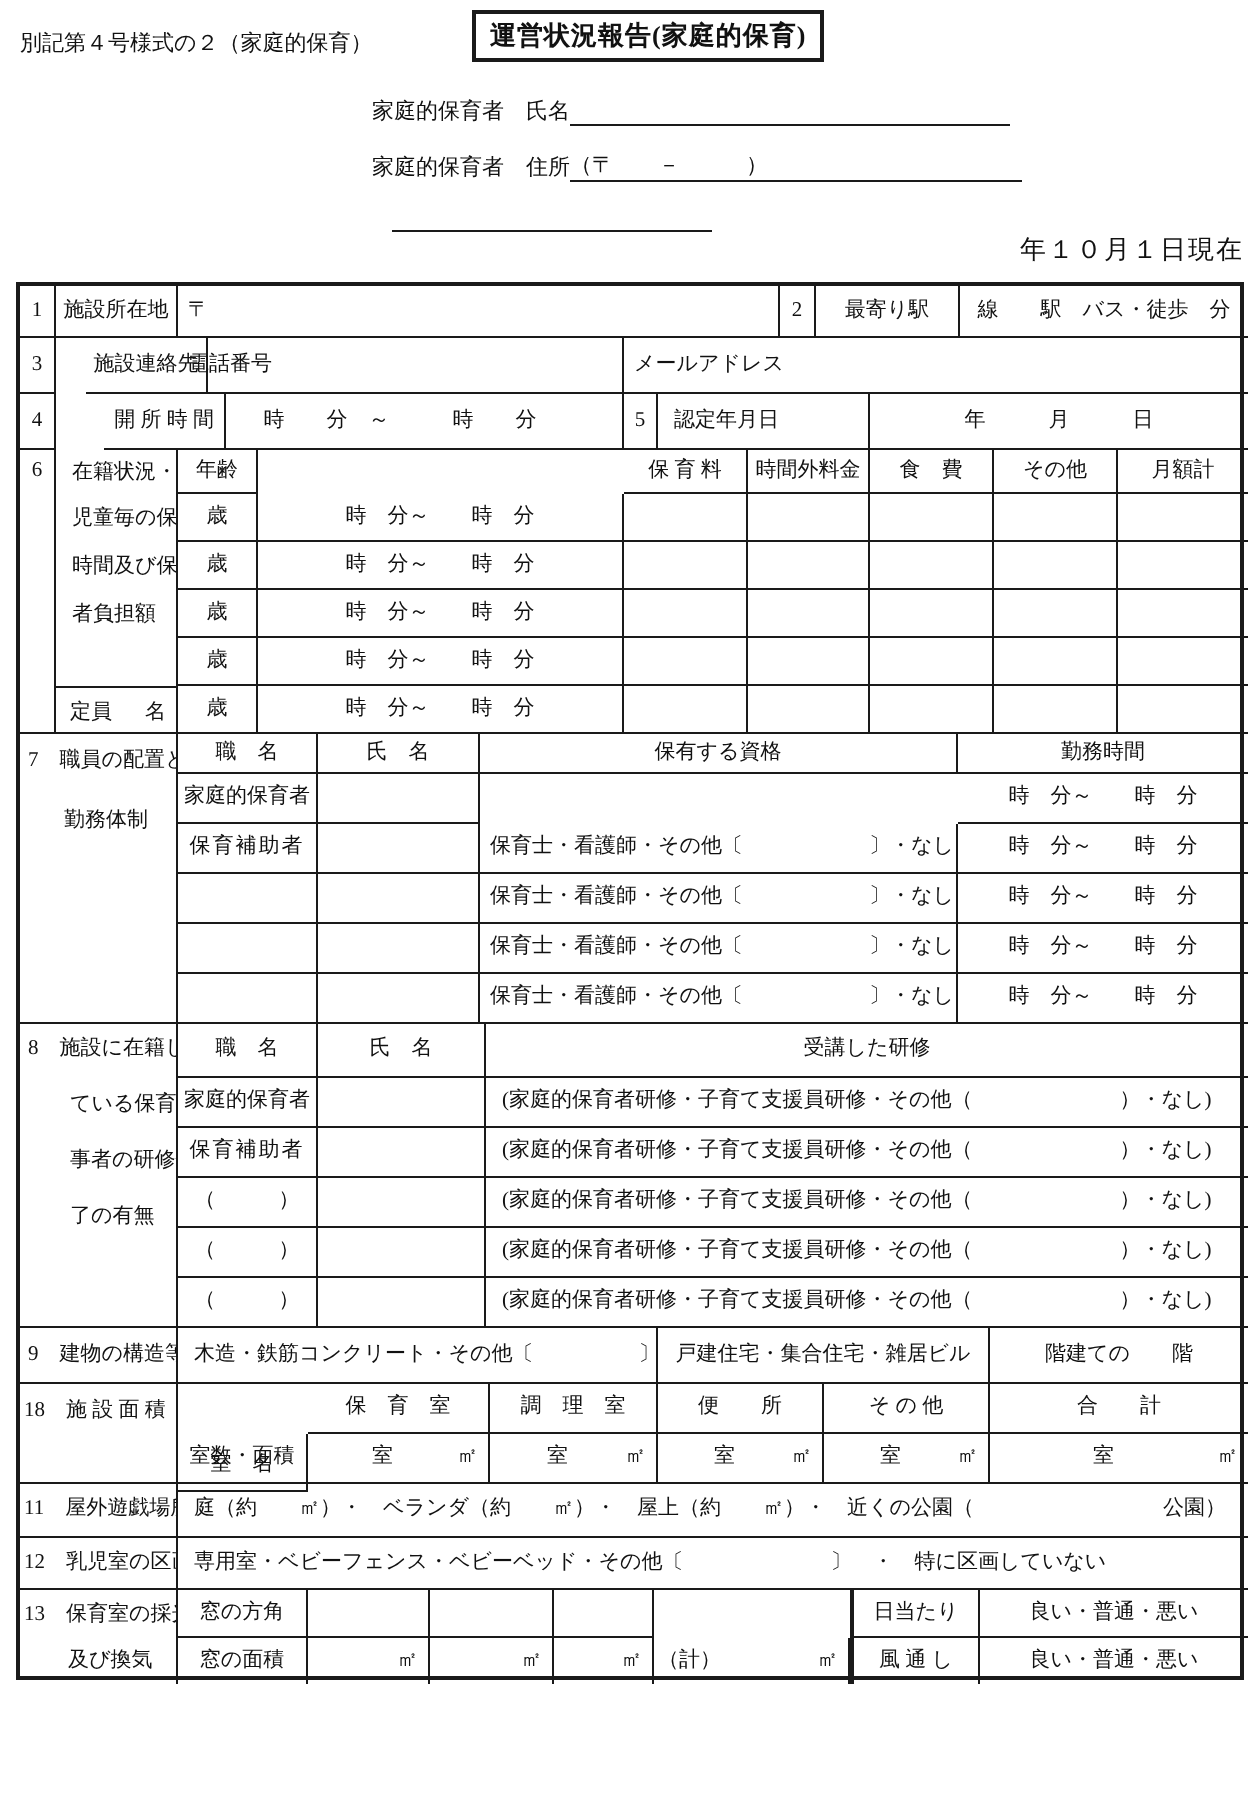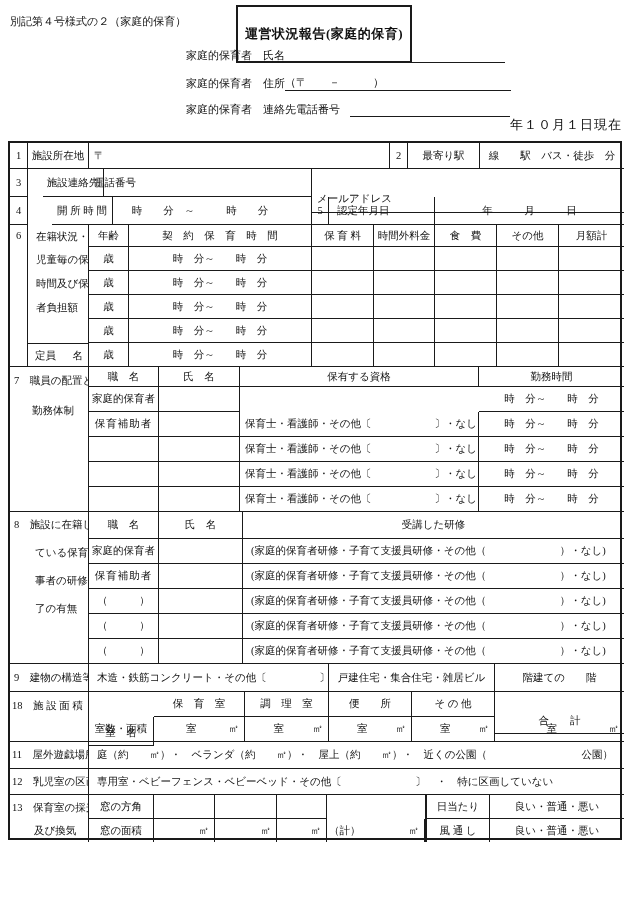--- a/index.html
+++ b/index.html
@@ -1,20 +1,20 @@
 <!DOCTYPE html>
 <html><head>
 <meta charset="utf-8">
 <style>
   html,body{margin:0;padding:0;background:#e8e8e8;}
   .page{position:relative;width:630px;height:903px;background:#ffffff;
         font-family:"Liberation Serif","DejaVu Serif",serif;color:#111;overflow:hidden;}
   .abs{position:absolute;white-space:pre;}
   .formcode{left:10px;top:14px;font-size:11px;}
-  .titlebox{left:236px;top:5px;border:2px solid #1a1a1a;padding:18px 7px;
+  .titlebox{left:236px;top:5px;border:2px solid #1a1a1a;padding:2px 7px;
             font-size:13px;font-weight:bold;letter-spacing:.5px;}
   .pline{font-size:11px;display:flex;align-items:flex-end;}
   .uline{display:inline-block;border-bottom:1px solid #1a1a1a;height:13px;}
   .upost{border-bottom:1px solid #1a1a1a;}
   .asof{right:8px;top:116px;font-size:13px;letter-spacing:1px;}
   .tbl{position:absolute;left:8px;top:141px;width:614px;height:699px;
        border:2px solid #1a1a1a;box-sizing:border-box;}
   .cell{position:absolute;box-sizing:border-box;border-right:1px solid #1a1a1a;
         border-bottom:1px solid #1a1a1a;font-size:10.5px;display:flex;
         align-items:center;white-space:pre;overflow:hidden;line-height:12px;}
@@ -42,38 +42,38 @@
   <div class="abs formcode">別記第４号様式の２（家庭的保育）</div>
   <div class="abs titlebox">運営状況報告(家庭的保育)</div>
 
   <div class="abs pline" style="left:186px;top:48px;">
     <span>家庭的保育者　氏名</span><span class="uline" style="width:220px;"></span>
   </div>
   <div class="abs pline" style="left:186px;top:75px;">
     <span>家庭的保育者　住所</span><span class="upost">（〒　　－　　　）</span><span class="uline" style="width:127px;"></span>
   </div>
   <div class="abs pline" style="left:186px;top:102px;">
-    <span>家庭的保育者　連絡先電話番号</span><span style="width:10px;"></span><span class="uline" style="width:160px;"></span>
+    <span style="width:10px;"></span><span class="uline" style="width:160px;"></span>
   </div>
 
   <div class="abs asof">年１０月１日現在</div>
 
   <div class="tbl">
 
     <div class="cell c" style="left:0;top:0;width:18px;height:26px;">1</div>
     <div class="cell c" style="left:18px;top:0;width:61px;height:26px;">施設所在地</div>
     <div class="cell l" style="left:79px;top:0;width:301px;height:26px;">〒</div>
     <div class="cell c" style="left:380px;top:0;width:18px;height:26px;">2</div>
     <div class="cell c" style="left:398px;top:0;width:72px;height:26px;">最寄り駅</div>
     <div class="cell c er" style="left:470px;top:0;width:144px;height:26px;">線　　駅　バス・徒歩　分</div>
 
     <div class="cell c" style="left:0;top:26px;width:18px;height:28px;">3</div>
     <div class="cell c" style="left:33px;top:26px;width:61px;height:28px;text-align:right;">施設連絡先</div>
     <div class="cell l" style="left:79px;top:26px;width:223px;height:28px;">電話番号</div>
-    <div class="cell l er" style="left:302px;top:26px;width:312px;height:28px;margin-top:16px;">メールアドレス</div>
+    <div class="cell l er" style="left:302px;top:26px;width:312px;height:28px;">メールアドレス</div>
 
     <div class="cell c" style="left:0;top:54px;width:18px;height:28px;">4</div>
     <div class="cell c" style="left:18px;top:54px;width:61px;height:28px;margin-left:24px;">開 所 時 間</div>
     <div class="cell c" style="left:79px;top:54px;width:223px;height:28px;">時　　分　～　　　時　　分</div>
     <div class="cell c" style="left:302px;top:54px;width:17px;height:28px;">5</div>
     <div class="cell c er" style="left:425px;top:54px;width:189px;height:28px;">年　　　月　　　日</div>
     <div class="cell l8" style="left:319px;top:54px;width:106px;height:28px;">認定年月日</div>
 
     <div class="cell c" style="left:0;top:82px;width:18px;height:142px;align-items:flex-start;padding-top:5px;">6</div>
     <div class="cell blk" style="left:18px;top:82px;width:61px;height:142px;">
@@ -81,21 +81,20 @@
       <span class="lbl" style="left:8px;top:28px;">児童毎の保育</span>
       <span class="lbl" style="left:8px;top:52px;">時間及び保護</span>
       <span class="lbl" style="left:8px;top:76px;">者負担額</span>
     </div>
     <div class="teiin" style="left:18px;top:200px;width:61px;height:24px;">
       <span style="padding-left:7px;">定員</span>
       <span style="padding-right:6px;">名</span>
     </div>
 
     <div class="cell c" style="left:79px;top:82px;width:40px;height:22px;">年齢</div>
-    <div class="cell c" style="left:119px;top:82px;width:183px;height:22px;">契　約　保　育　時　間</div>
     <div class="cell c" style="left:302px;top:82px;width:62px;height:22px;">保 育 料</div>
     <div class="cell c" style="left:364px;top:82px;width:61px;height:22px;">時間外料金</div>
     <div class="cell c" style="left:425px;top:82px;width:62px;height:22px;">食　費</div>
     <div class="cell c" style="left:487px;top:82px;width:62px;height:22px;">その他</div>
     <div class="cell c er" style="left:549px;top:82px;width:65px;height:22px;">月額計</div>
 
     <div class="cell c" style="left:79px;top:104px;width:40px;height:24px;">歳</div>
     <div class="cell c" style="left:119px;top:104px;width:183px;height:24px;">時　分～　　時　分</div>
     <div class="cell" style="left:302px;top:104px;width:62px;height:24px;"></div>
     <div class="cell" style="left:364px;top:104px;width:61px;height:24px;"></div>
@@ -204,21 +203,21 @@
     <div class="cell c er" style="left:485px;top:521px;width:129px;height:28px;">階建ての　　階</div>
 
     <div class="cell blk" style="left:0;top:549px;width:79px;height:50px;">
       <span class="lbl" style="left:2px;top:7px;">18　施 設 面 積</span>
     </div>
     <div class="cell c" style="left:79px;top:578px;width:65px;height:25px;font-family:Liberation Mono, monospace;">室　名</div>
     <div class="cell c" style="left:144px;top:549px;width:91px;height:25px;">保　育　室</div>
     <div class="cell c" style="left:235px;top:549px;width:84px;height:25px;">調　理　室</div>
     <div class="cell c" style="left:319px;top:549px;width:83px;height:25px;">便　　所</div>
     <div class="cell c" style="left:402px;top:549px;width:83px;height:25px;">そ の 他</div>
-    <div class="cell c er" style="left:485px;top:566px;width:129px;height:25px;">合　　計</div>
+    <div class="cell c er" style="left:485px;top:549px;width:129px;height:25px;">合　　計</div>
 
     <div class="cell c" style="left:79px;top:574px;width:65px;height:25px;">室数・面積</div>
     <div class="cell pair" style="left:144px;top:574px;width:91px;height:25px;">
       <span style="flex:1;text-align:center;">室</span><span class="pad-r5">㎡</span>
     </div>
     <div class="cell pair" style="left:235px;top:574px;width:84px;height:25px;">
       <span style="flex:1;text-align:center;">室</span><span class="pad-r5">㎡</span>
     </div>
     <div class="cell pair" style="left:319px;top:574px;width:83px;height:25px;">
       <span style="flex:1;text-align:center;">室</span><span class="pad-r5">㎡</span>

